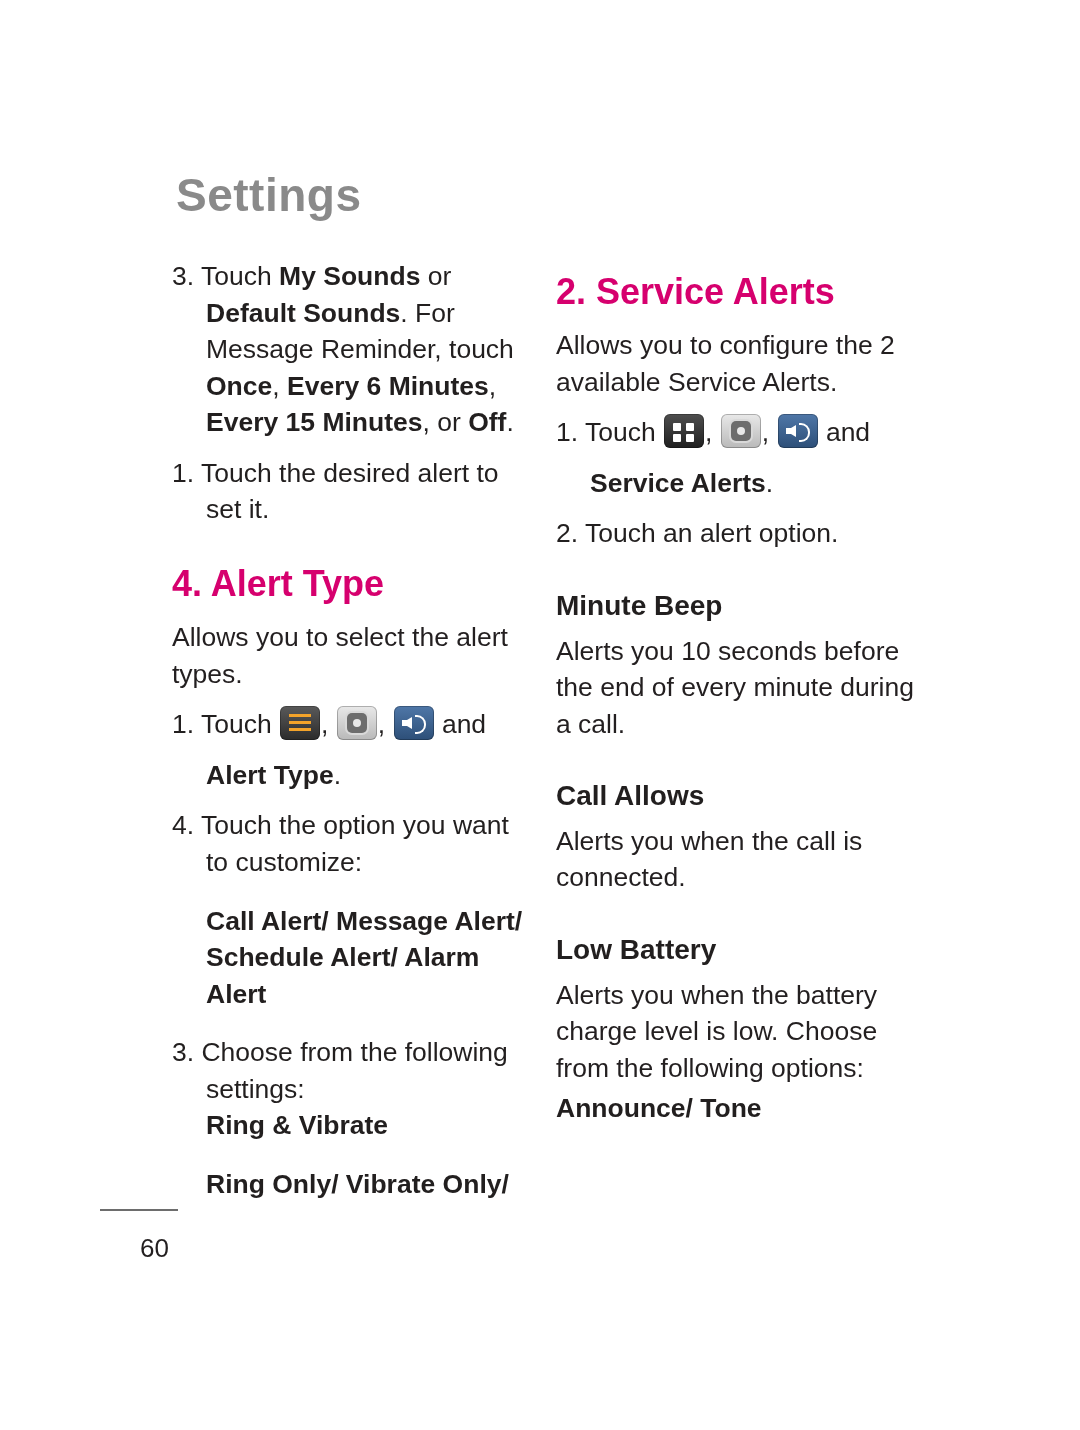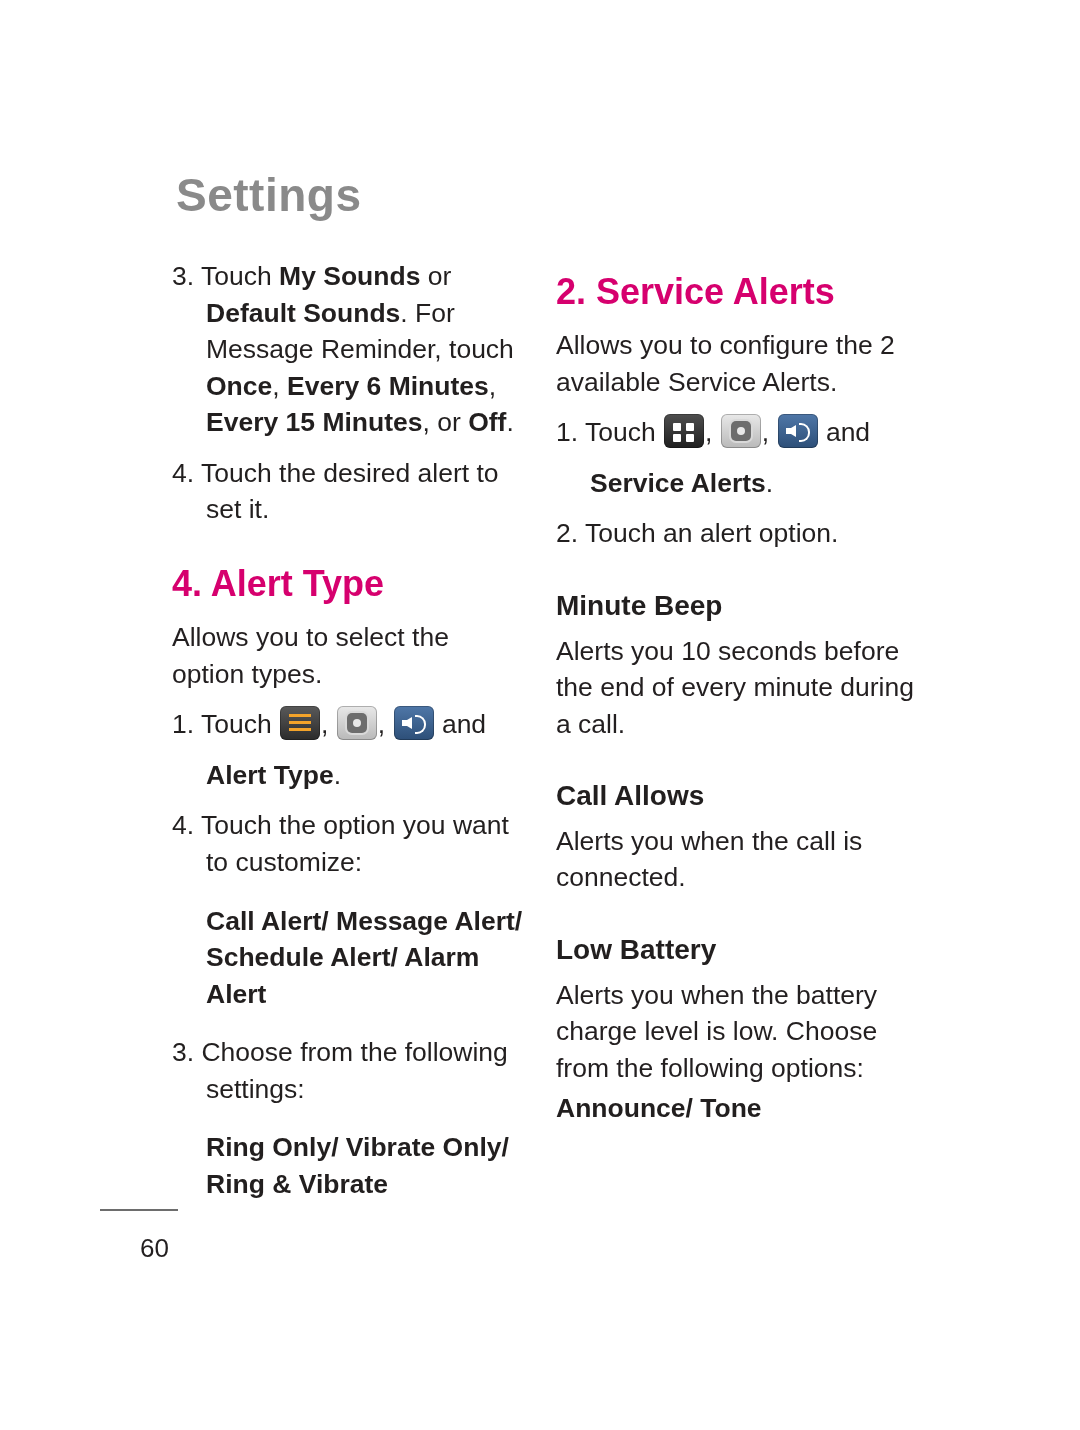--- a/index.html
+++ b/index.html
@@ -199,40 +199,40 @@
 <div class="page">
 
   <div class="chapter-title">Settings</div>
 
   <div class="col col-left">
 
     <div class="num-item">
       <span>3. Touch </span><b>My Sounds</b><span> or </span><b>Default Sounds</b><span>. For Message Reminder, touch </span><b>Once</b><span>, </span><b>Every 6 Minutes</b><span>, </span><b>Every 15 Minutes</b><span>, or </span><b>Off</b><span>.</span>
     </div>
 
-    <div class="num-item">4. Touch the desired alert to set it.</div>
+    <div class="num-item">1. Touch the desired alert to set it.</div>
 
     <div class="section-head">4. Alert Type</div>
 
-    <p class="plain">Allows you to select the option types.</p>
+    <p class="plain">Allows you to select the alert types.</p>
 
     <div class="num-item">
       <span>1. Touch </span><span class="ico ico-list"><i></i><i></i><i></i></span><span>, </span><span class="ico ico-gear"><i></i></span><span>, </span><span class="ico ico-speaker"><i></i><u></u></span><span> and</span>
     </div>
     <div class="bold-block"><b>Alert Type</b><span style="font-weight:normal">.</span></div>
 
     <div class="num-item">4. Touch the option you want to customize:</div>
 
     <div class="bold-block" style="margin-top:22px">Call Alert/ Message Alert/</div>
     <div class="bold-block" style="margin-top:0">Schedule Alert/ Alarm Alert</div>
 
     <div class="num-item" style="margin-top:22px">3. Choose from the following settings:</div>
 
+    <div class="bold-block" style="margin-top:0">Ring &amp; Vibrate</div>
     <div class="bold-block" style="margin-top:22px">Ring Only/ Vibrate Only/</div>
-    <div class="bold-block" style="margin-top:0">Ring &amp; Vibrate</div>
 
   </div>
 
   <div class="col col-right">
 
     <div class="section-head first" style="margin-top:12px">2. Service Alerts</div>
 
     <p class="plain">Allows you to configure the 2 available Service Alerts.</p>
 
     <div class="num-item">

